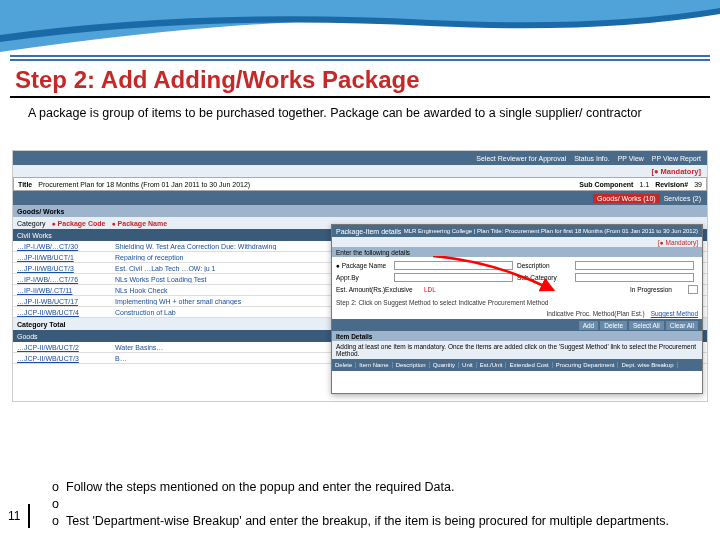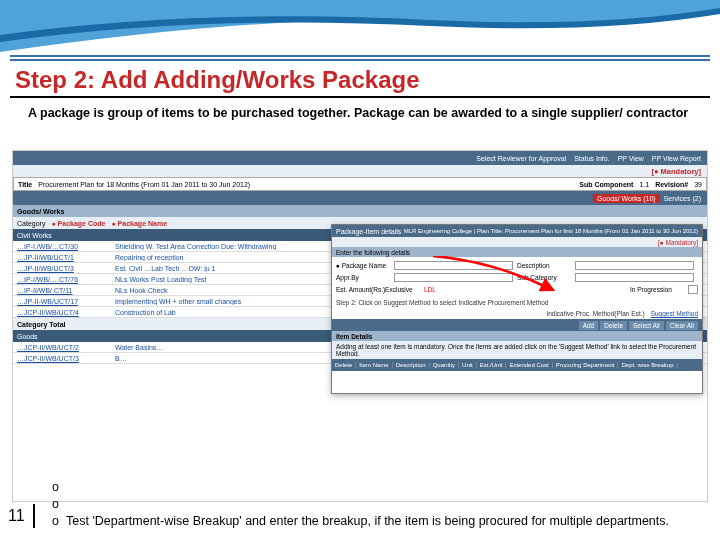--- a/index.html
+++ b/index.html
@@ -3,23 +3,23 @@
 <meta charset="utf-8">
 <style>
   * { box-sizing: border-box; margin:0; padding:0; }
   body { width:720px; height:540px; font-family:Arial,sans-serif; background:#fff; position:relative; overflow:hidden;}
   .wave { position:absolute; top:0; left:0; right:0; height:55px; }
   .wave svg { width:100%; height:55px; display:block;}
   .bar1 { position:absolute; top:55px; left:10px; right:10px; height:2px; background:#3b6fa8;}
   .bar2 { position:absolute; top:59px; left:10px; right:10px; height:2px; background:#3b6fa8;}
   .title { position:absolute; top:66px; left:15px; font-size:24px; font-weight:bold; color:#c62828; }
   .hr { position:absolute; top:96px; left:10px; right:10px; height:2px; background:#000;}
-  .subtitle { position:absolute; top:105px; left:28px; right:20px; font-size:12.5px; font-weight:bold; color:#000; line-height:1.3;}
-  .screenshot-region { position:absolute; top:150px; left:12px; right:12px; height:352px; border:1px solid #ccc; font-size:7px; }
-  .pagenum { position:absolute; bottom:12px; left:8px; font-size:16px; border-right:2px solid #000; padding-right:8px; height:24px; line-height:24px;}
+  .subtitle { position:absolute; top:105px; left:28px; right:20px; font-size:12.5px; font-weight:normal; color:#000; line-height:1.3;}
+  .screenshot-region { position:absolute; top:150px; left:12px; right:12px; height:252px; border:1px solid #ccc; font-size:7px; }
+  .pagenum { position:absolute; bottom:12px; left:8px; font-size:12px; border-right:2px solid #000; padding-right:8px; height:24px; line-height:24px;}
   .instructions { position:absolute; bottom:10px; left:52px; right:20px; font-size:12.5px; line-height:1.35;}
   .instructions .row { display:flex; }
   .instructions .bullet { width:14px; flex:none;}
   
   .toolbar { background:#4a6a8a; color:#fff; height:14px; display:flex; align-items:center; justify-content:flex-end; gap:8px; padding:0 6px;}
   .toolbar span { white-space:nowrap; }
   .mand-row { background:#e8eef5; height:12px; display:flex; justify-content:flex-end; align-items:center; padding:0 6px; color:#c62828; font-weight:bold; font-size:7.5px;}
   .title-row { background:#fff; border:1px solid #aaa; height:14px; display:flex; align-items:center; padding:0 4px; gap:6px;}
   .title-row .lbl{font-weight:bold;}
   .title-row .sp{flex:1;}
@@ -212,20 +212,21 @@
         <path d="M0,0 Q60,5 120,34" stroke="red" stroke-width="2.5" fill="none" marker-end="url(#ah)"></path>
       </svg>
   </div>
 </div>
 
 <div class="pagenum">11</div>
 
 <div class="instructions">
   <div class="row">
       <span class="bullet">o</span>
+      <span>Follow the steps mentioned on the popup and enter the required Data.</span>
     </div>
   <div class="row">
       <span class="bullet">o</span>
     </div>
   <div class="row">
       <span class="bullet">o</span>
       <span>Test 'Department-wise Breakup' and enter the breakup, if the item is being procured for multiple departments.</span>
     </div>
 </div>
 

